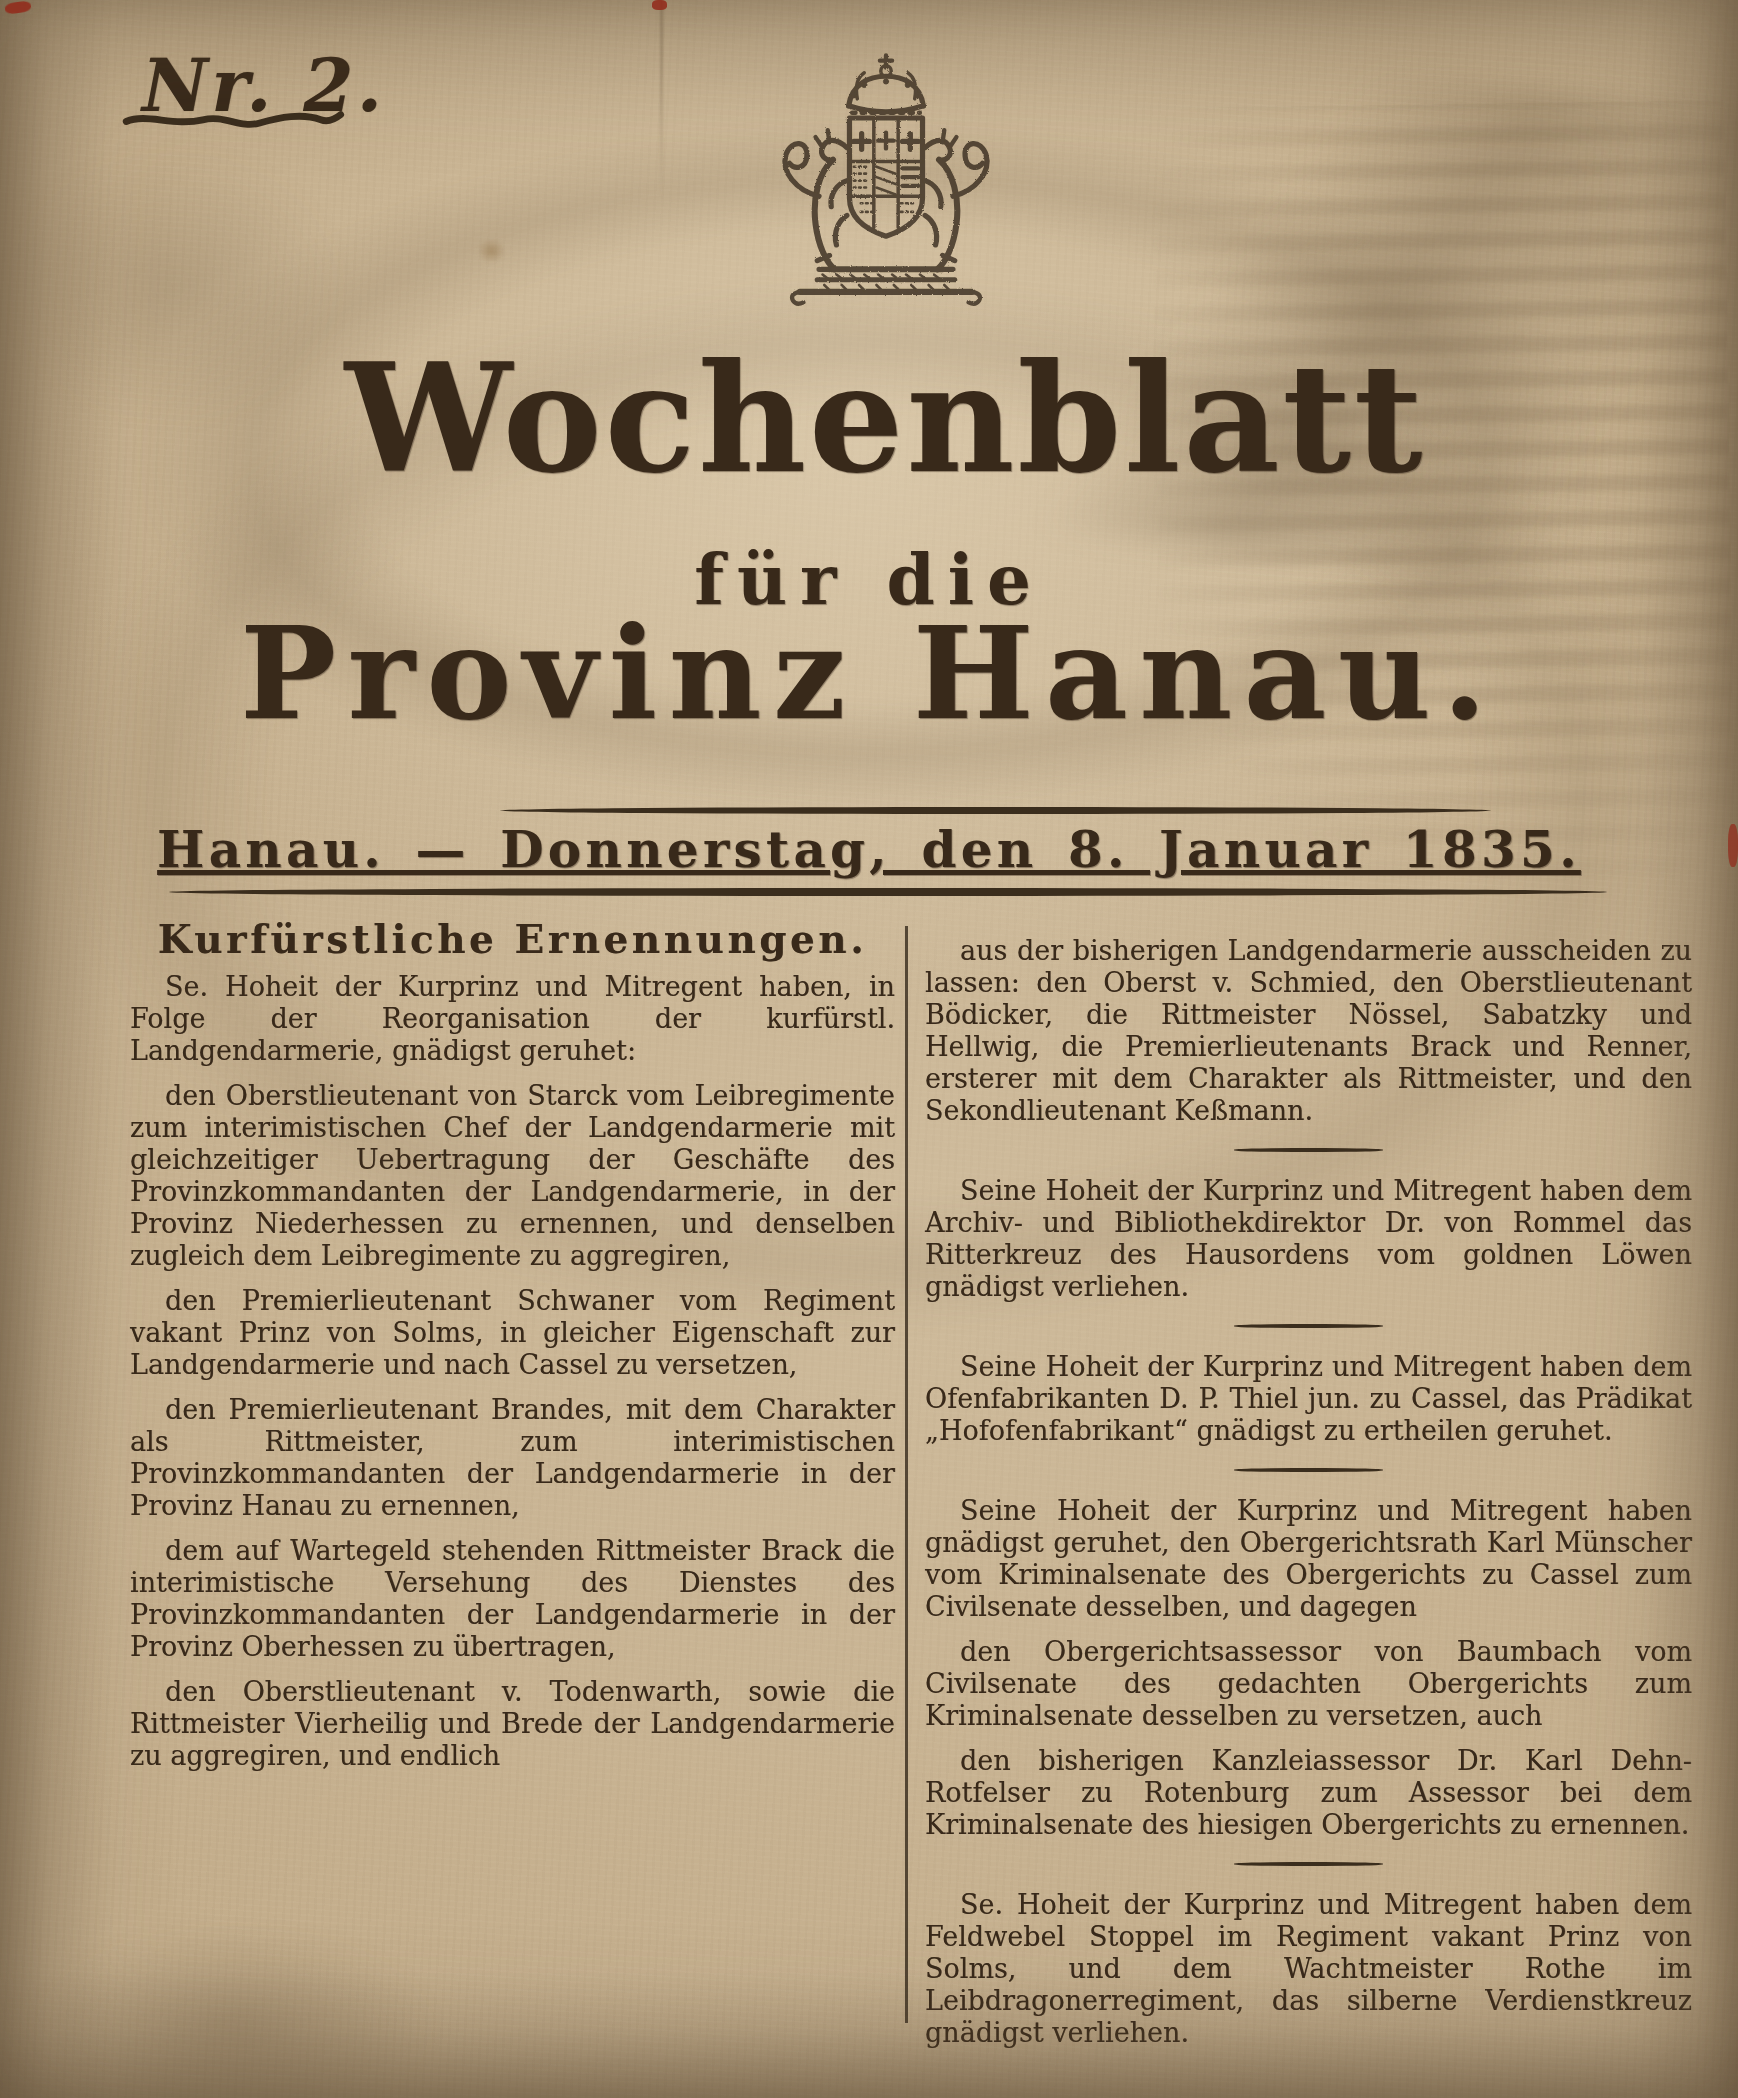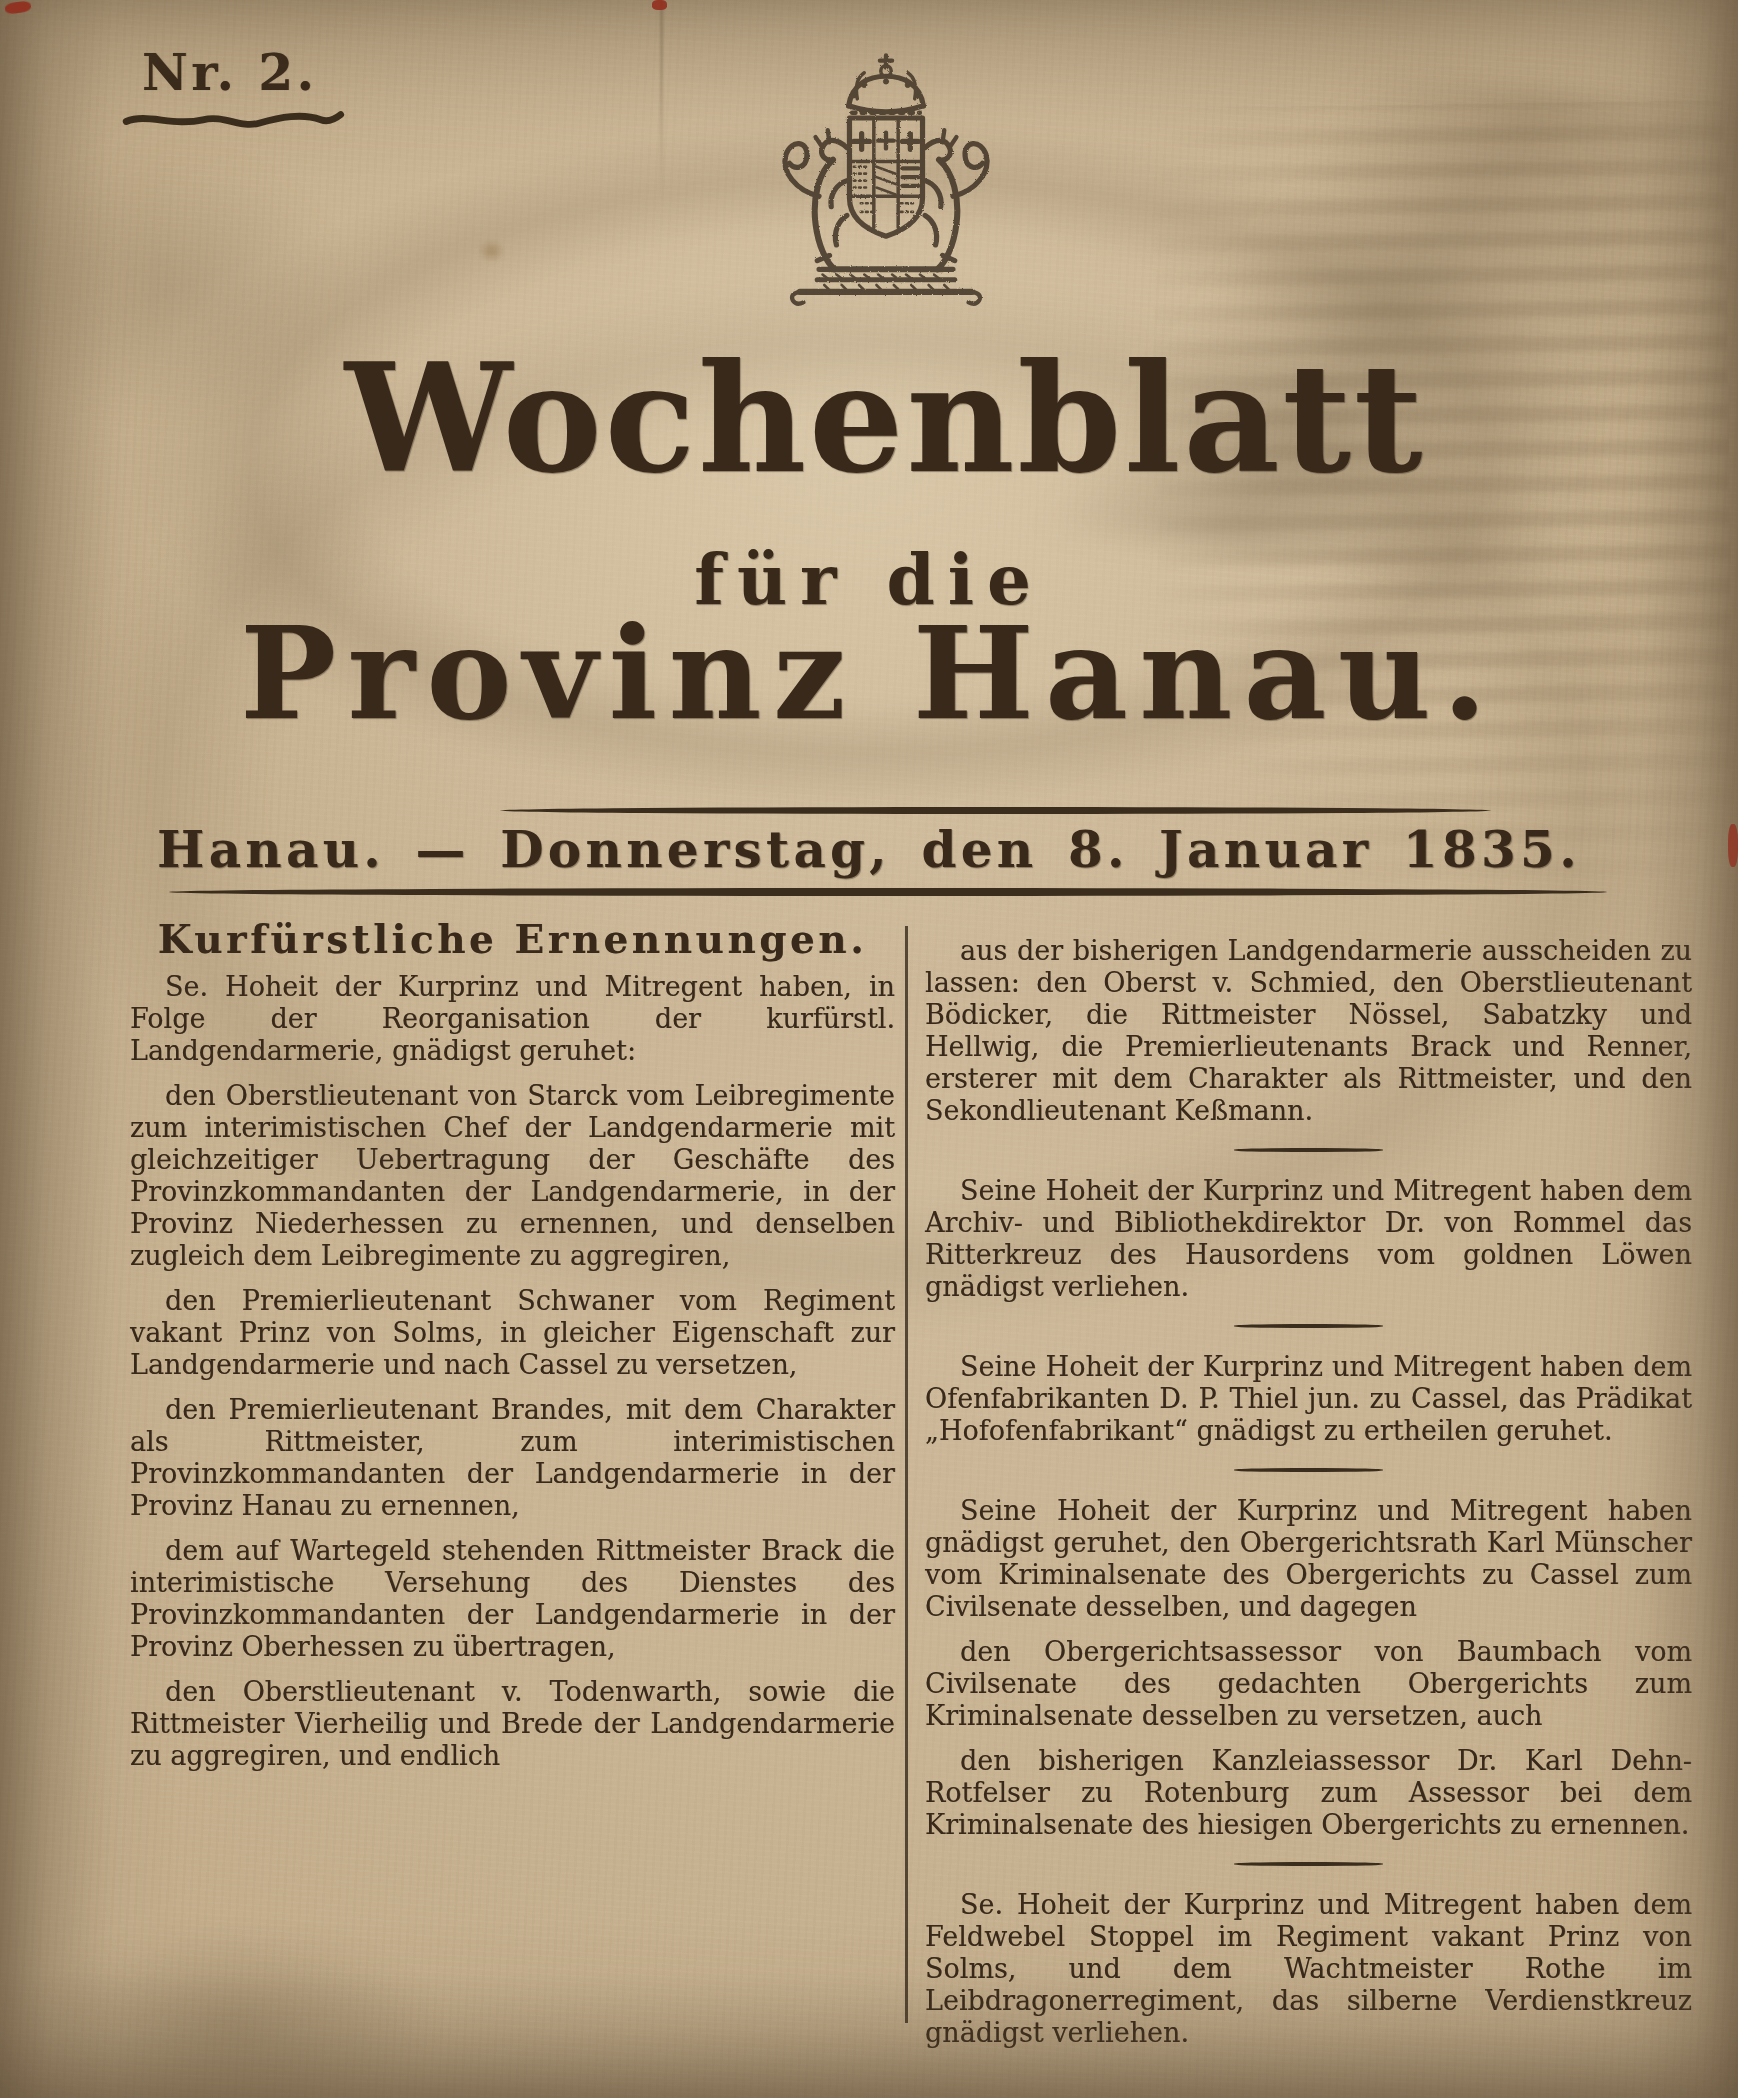--- a/index.html
+++ b/index.html
@@ -43,33 +43,33 @@
     background:radial-gradient(closest-side, rgba(96,78,55,.28), rgba(0,0,0,0) 75%);filter:blur(10.4px);}
   .spot{position:absolute;left:474px;top:236px;width:35px;height:29.5px;border-radius:50%;pointer-events:none;
     background:radial-gradient(closest-side, rgba(133,98,52,.40), rgba(0,0,0,0) 80%);filter:blur(1.7px);}
   .crease-v{position:absolute;left:660px;top:0;width:2.6px;height:200px;pointer-events:none;
     background:linear-gradient(180deg, rgba(90,72,50,.35), rgba(0,0,0,0));filter:blur(0.9px);}
   .redmark{position:absolute;background:#93291a;border-radius:40%;opacity:.85;pointer-events:none;filter:blur(0.5px);}
   .rm1{left:5.2px;top:1.7px;width:26px;height:11.3px;transform:rotate(-8deg);}
   .rm2{left:652px;top:0;width:14.8px;height:9.6px;}
   .rm3{left:1728px;top:824px;width:10.4px;height:43px;opacity:.7;}
   
-  .issue-no{position:absolute;left:142px;top:43px;font-size:50px;font-weight:bold;letter-spacing:3.5px;
-    text-shadow:0.4px 0.4px 0.7px rgba(56,41,26,.6);}
+  .issue-no{position:absolute;left:142px;top:43px;font-size:72px;font-weight:bold;letter-spacing:3.5px;
+    text-shadow:0.4px 0.4px 0.7px rgba(56,41,26,.6);font-style:italic;}
   .issue-flourish{position:absolute;left:120px;top:106px;}
   .emblem{position:absolute;left:746px;top:50px;}
   .t-center{position:absolute;left:0;width:100%;text-align:center;font-weight:bold;white-space:nowrap;
     text-shadow:0.9px 0.9px 1px rgba(56,41,26,.45);}
   .title-main{top:315px;font-size:149px;letter-spacing:2.6px;}
   .title-sub{top:523px;font-size:69px;letter-spacing:13px;margin-top:16px;}
   .title-region{top:598px;font-size:128px;letter-spacing:11.3px;}
   .rule{position:absolute;background:#3a2d1d;border-radius:50%;}
   .rule-top{left:500px;top:807px;width:991px;height:7px;}
   .rule-bottom{left:169px;top:888px;width:1438px;height:7.8px;}
-  .dateline{top:820px;font-size:50px;letter-spacing:4.3px;word-spacing:8.7px;}
+  .dateline{top:820px;font-size:50px;letter-spacing:4.3px;word-spacing:8.7px;text-decoration:underline;}
   
   .col{position:absolute;font-size:27px;line-height:32px;text-align:justify;
     text-shadow:0.3px 0.3px 0.4px rgba(56,41,26,.42);}
   .col-left{left:130px;top:923px;width:765px;}
   .col-right{left:925px;top:935px;width:767px;}
   .col-divider{position:absolute;left:905px;top:926px;width:2.6px;height:1097px;background:rgba(50,38,24,.78);}
   .section-heading{font-size:39px;font-weight:bold;text-align:center;letter-spacing:3.5px;
     margin:0 0 16px 0;white-space:nowrap;}
   .para{margin:0 0 13px 0;text-indent:35px;}
   .para.item-rule{width:149px;height:4.3px;background:#3a2d1d;margin:21px auto 22.6px auto;text-indent:0;border-radius:40%;}

